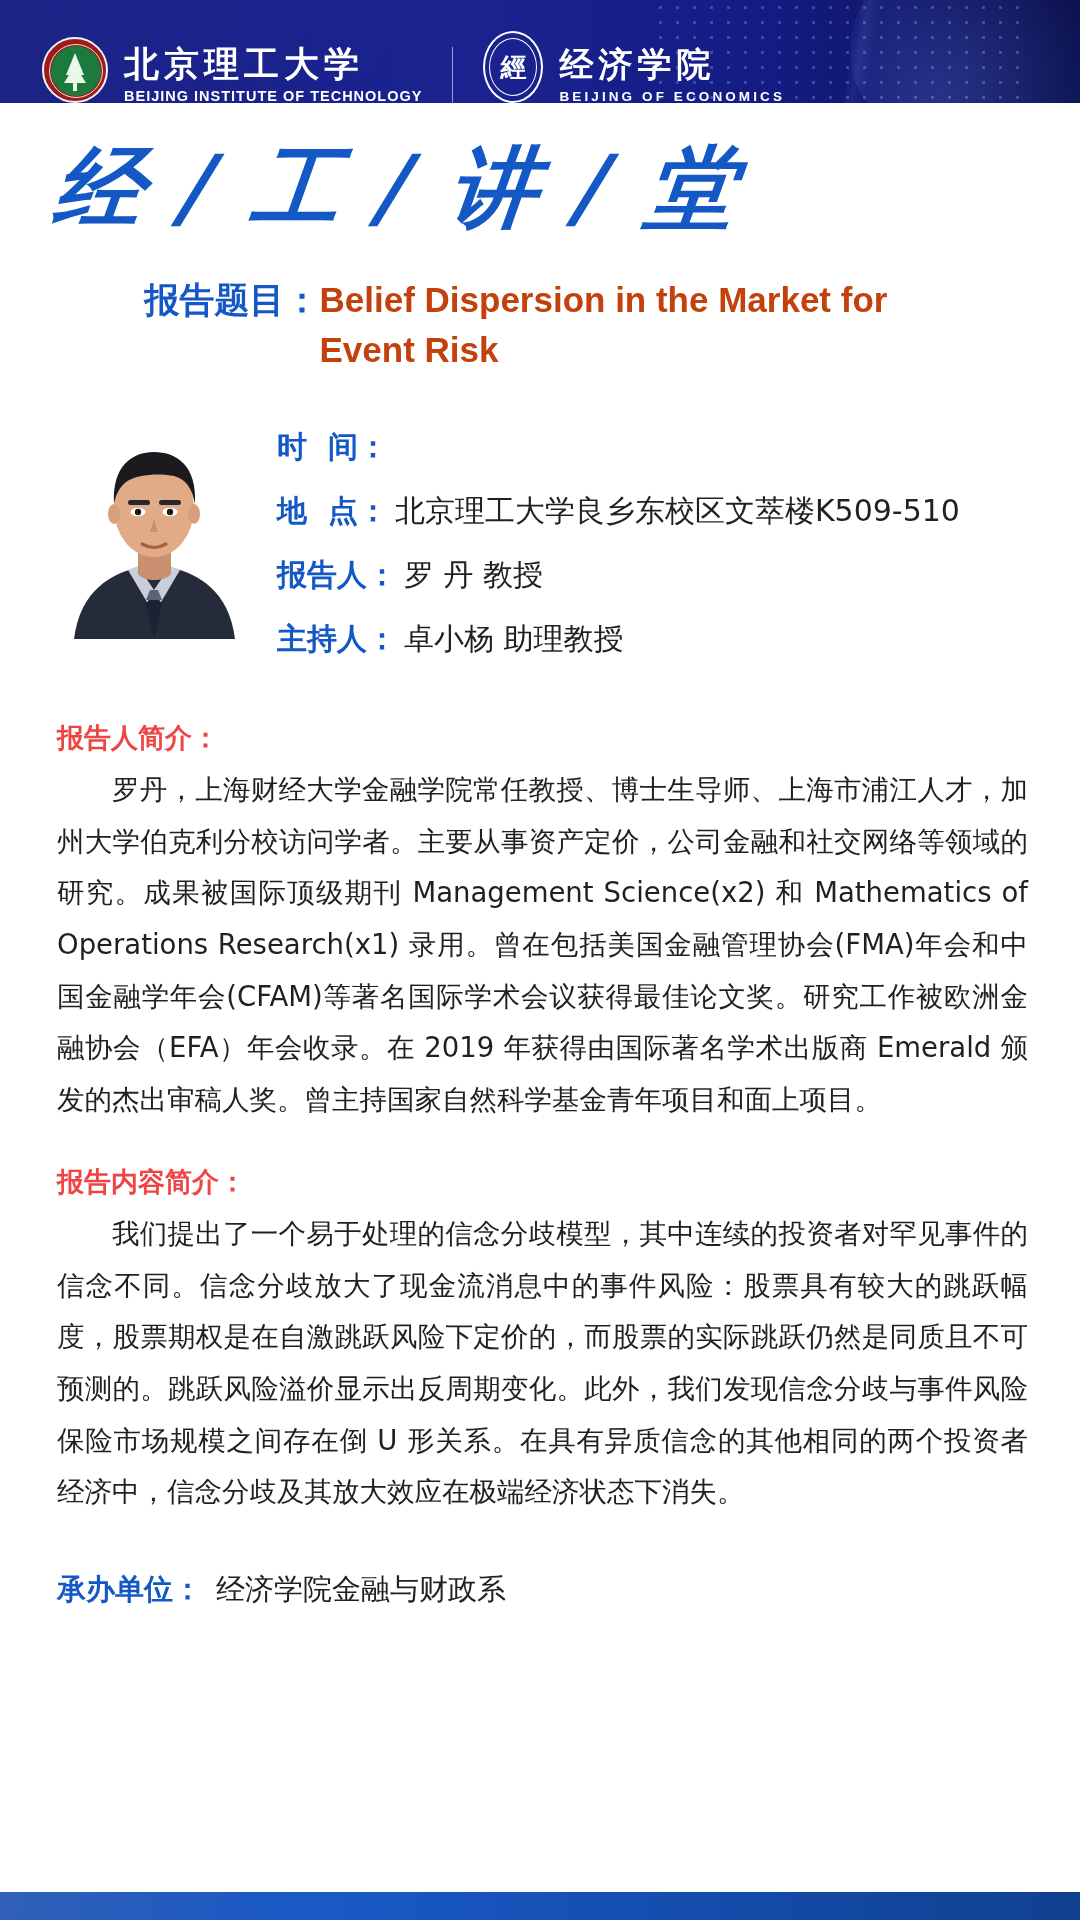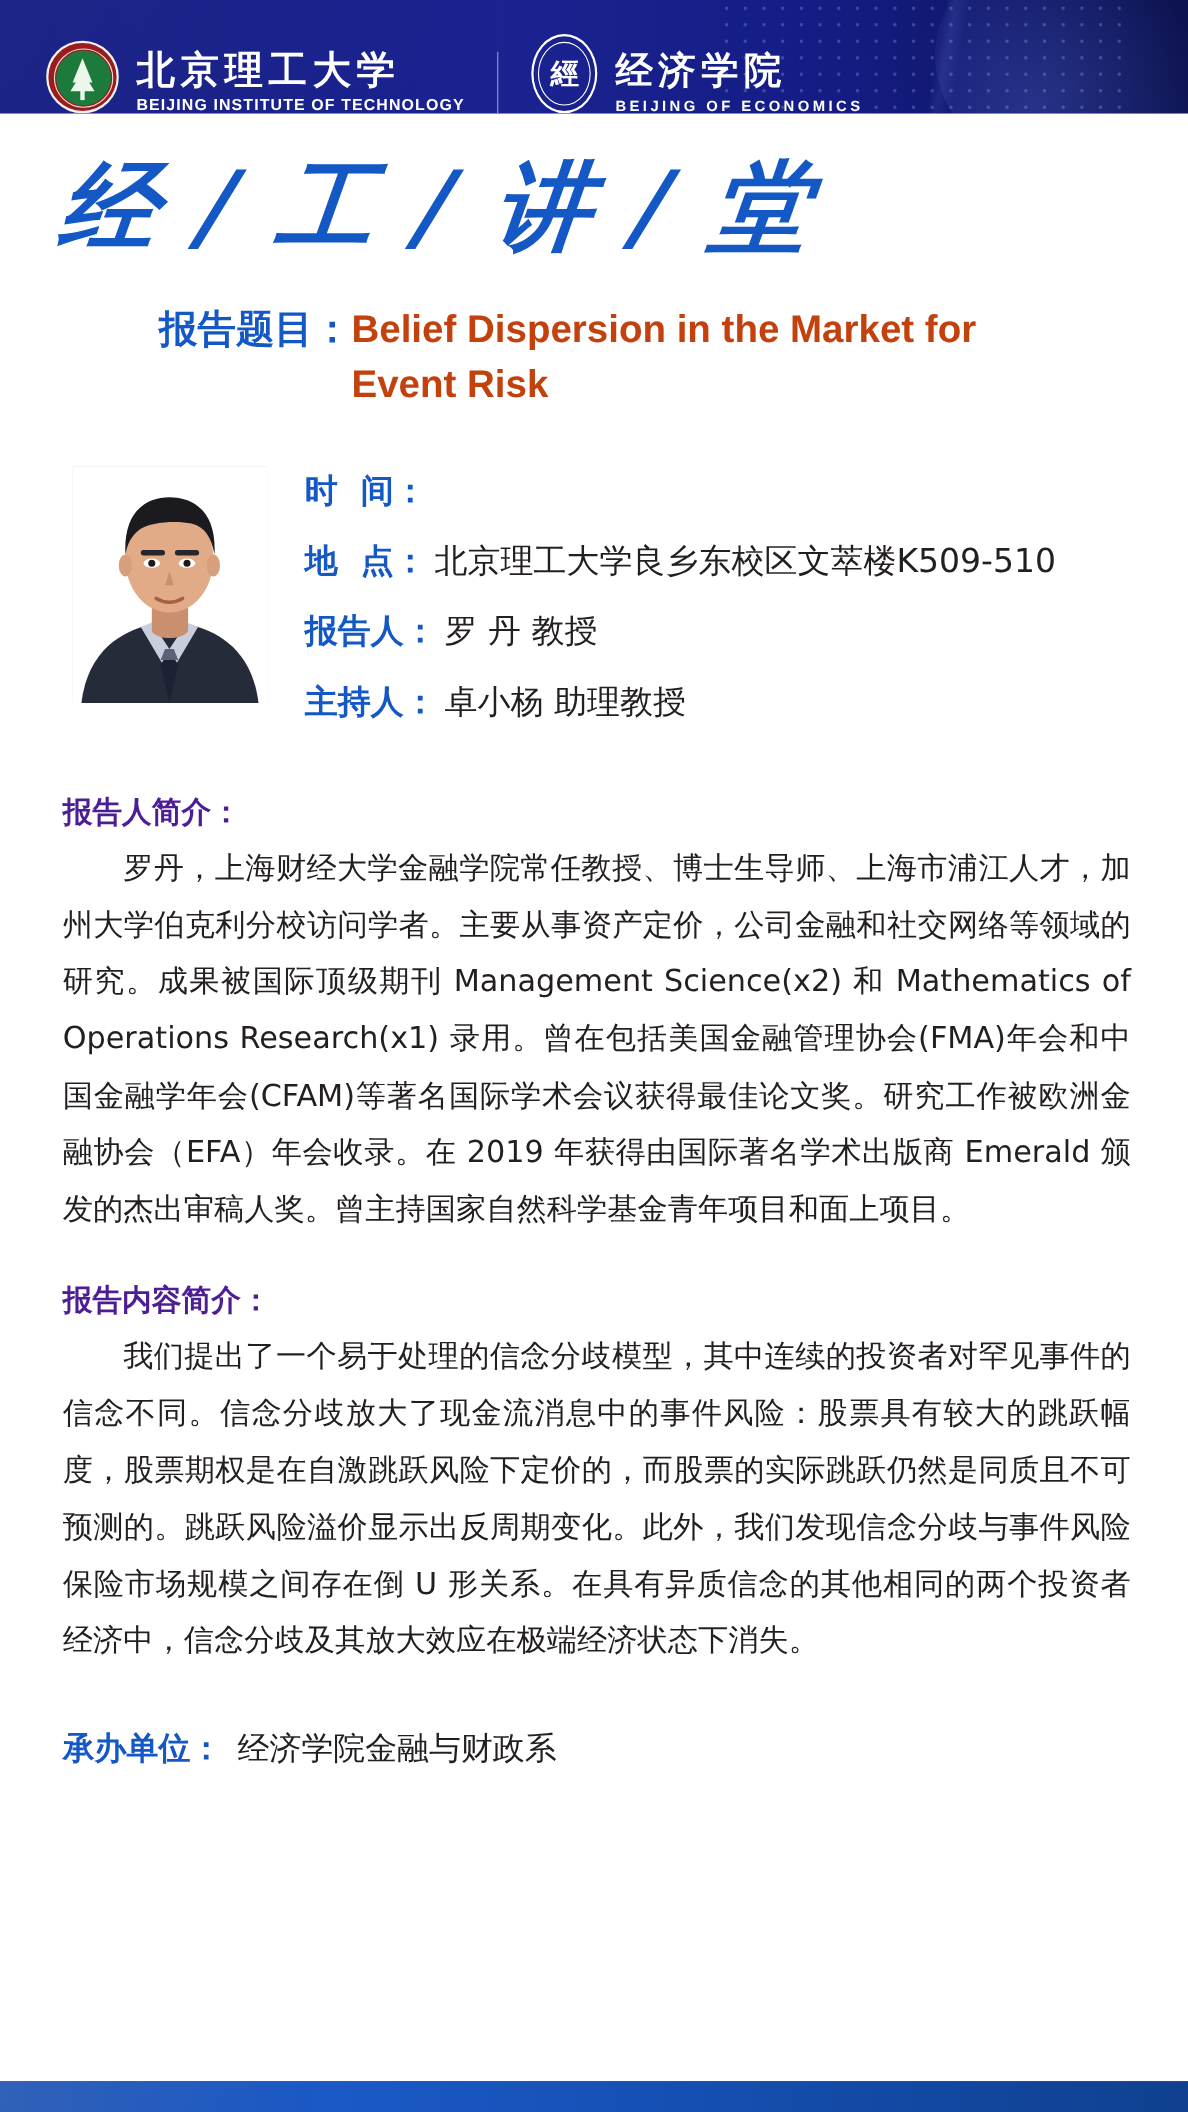--- a/index.html
+++ b/index.html
@@ -309,21 +309,21 @@
     white-space: nowrap;
     font-family: "DejaVu Sans", "Liberation Sans", sans-serif;
   }
 
   
   .section {
     margin: 0 0 0 0;
     padding: 0 52px 0 57px;
   }
   .sec-head {
-    color: #4c1d95;
+    color: #ef4444;
     font-size: 27px;
     font-weight: bold;
     margin: 0 0 8px 0;
     font-family: "DejaVu Sans", "Liberation Sans", sans-serif;
   }
   .sec-body {
     color: #231f20;
     font-size: 27.5px;
     line-height: 1.88;
     text-align: justify;

